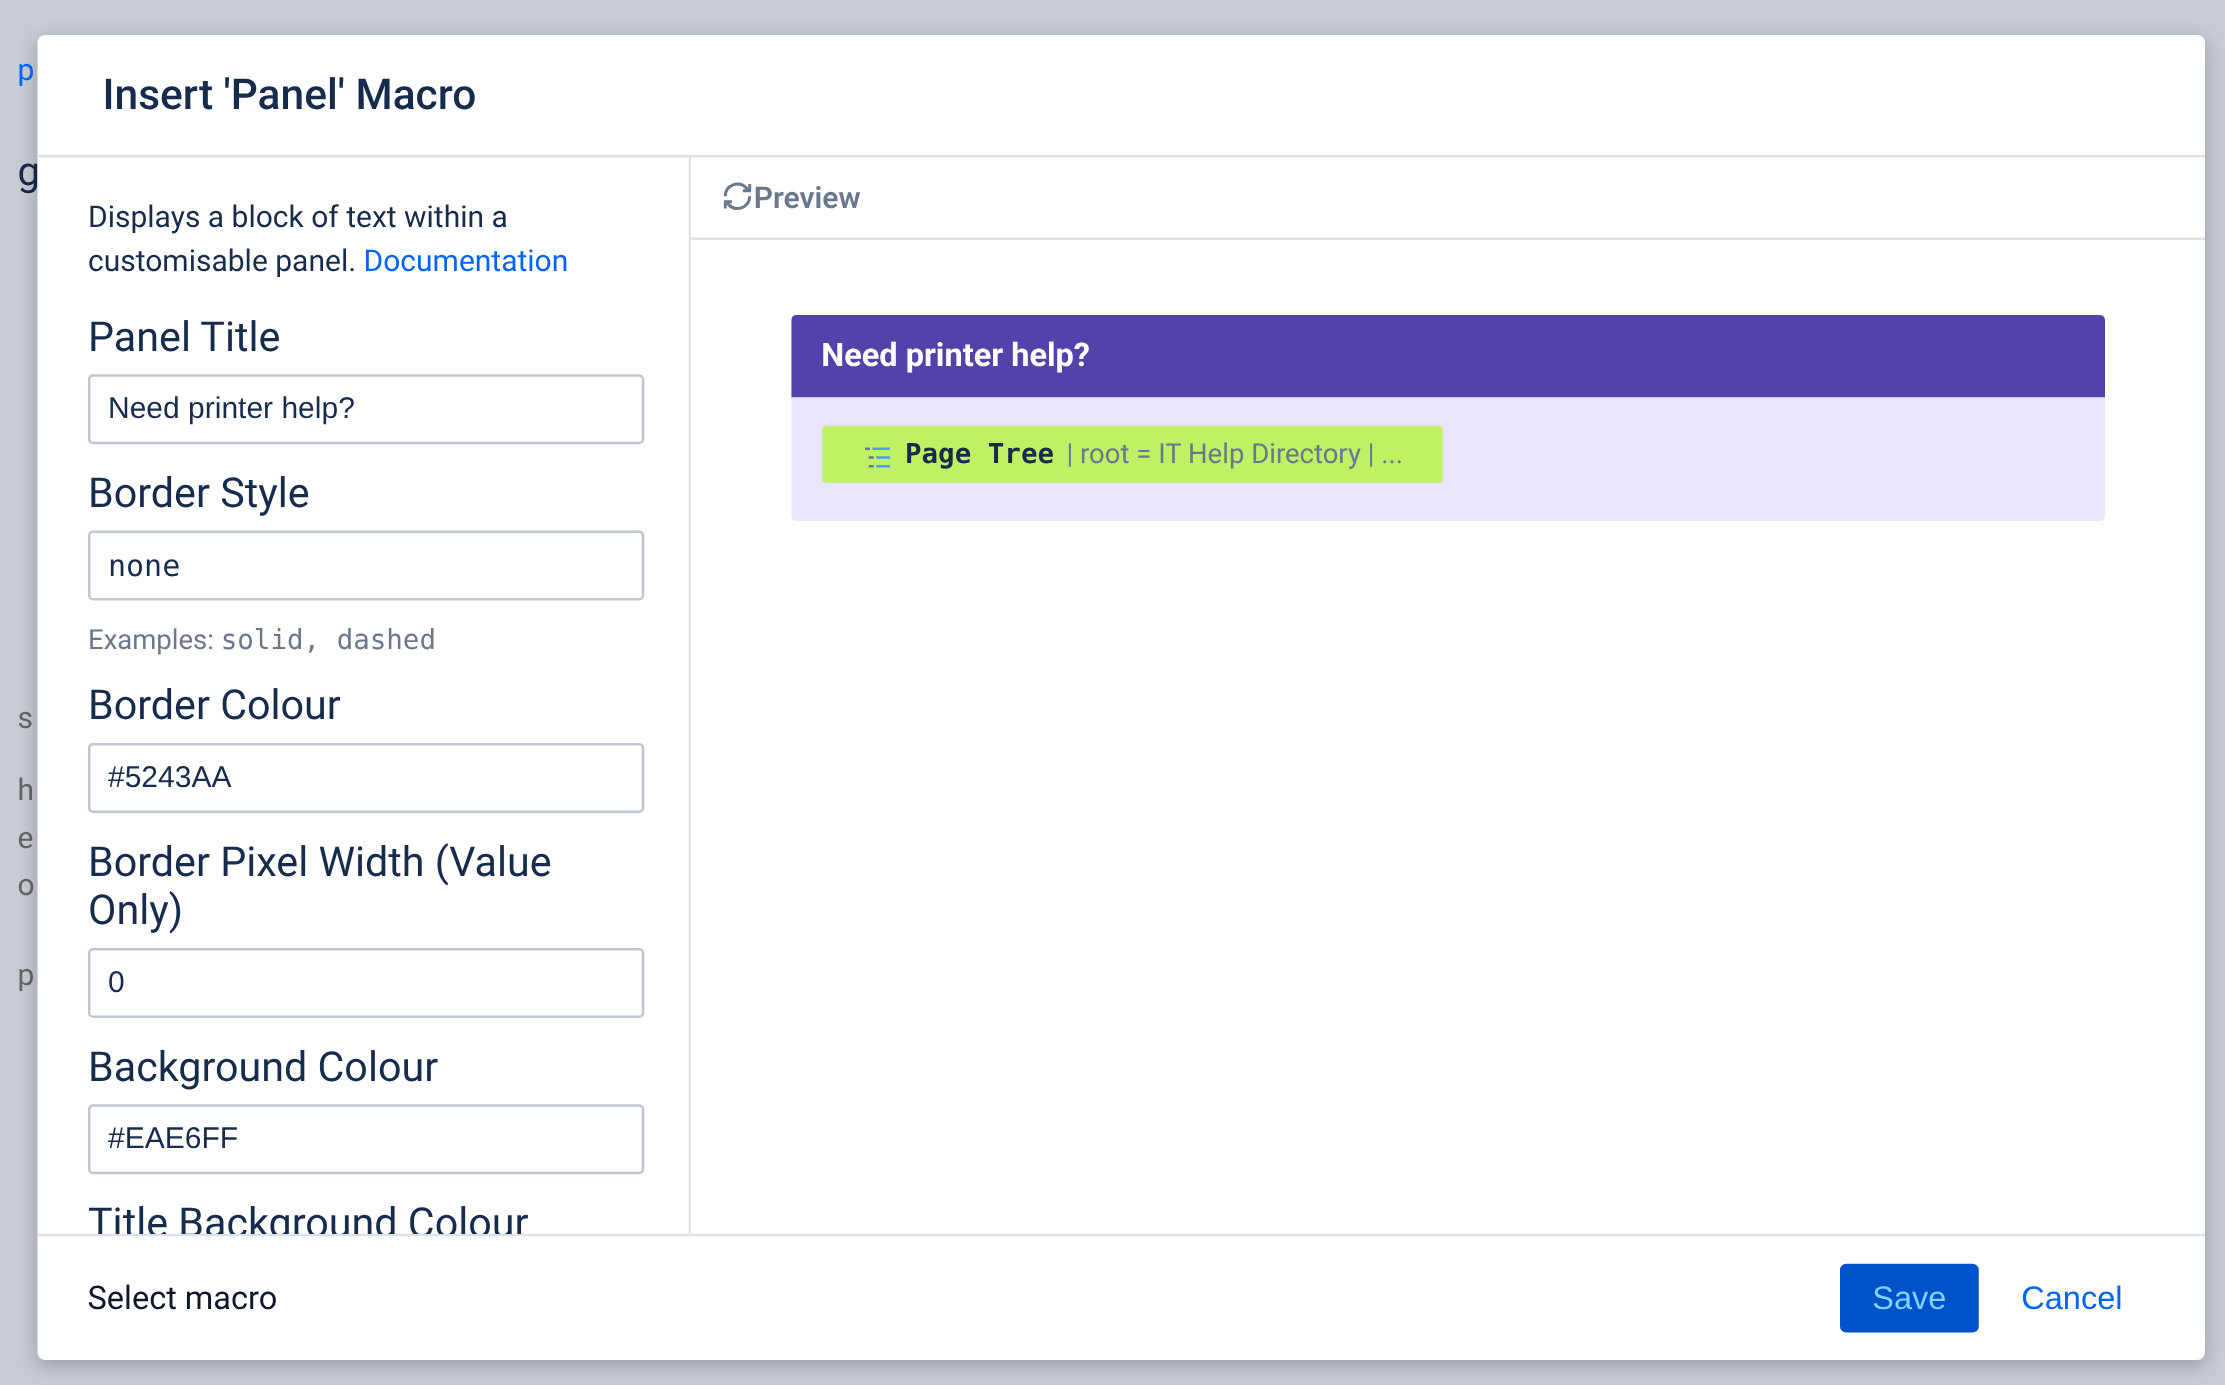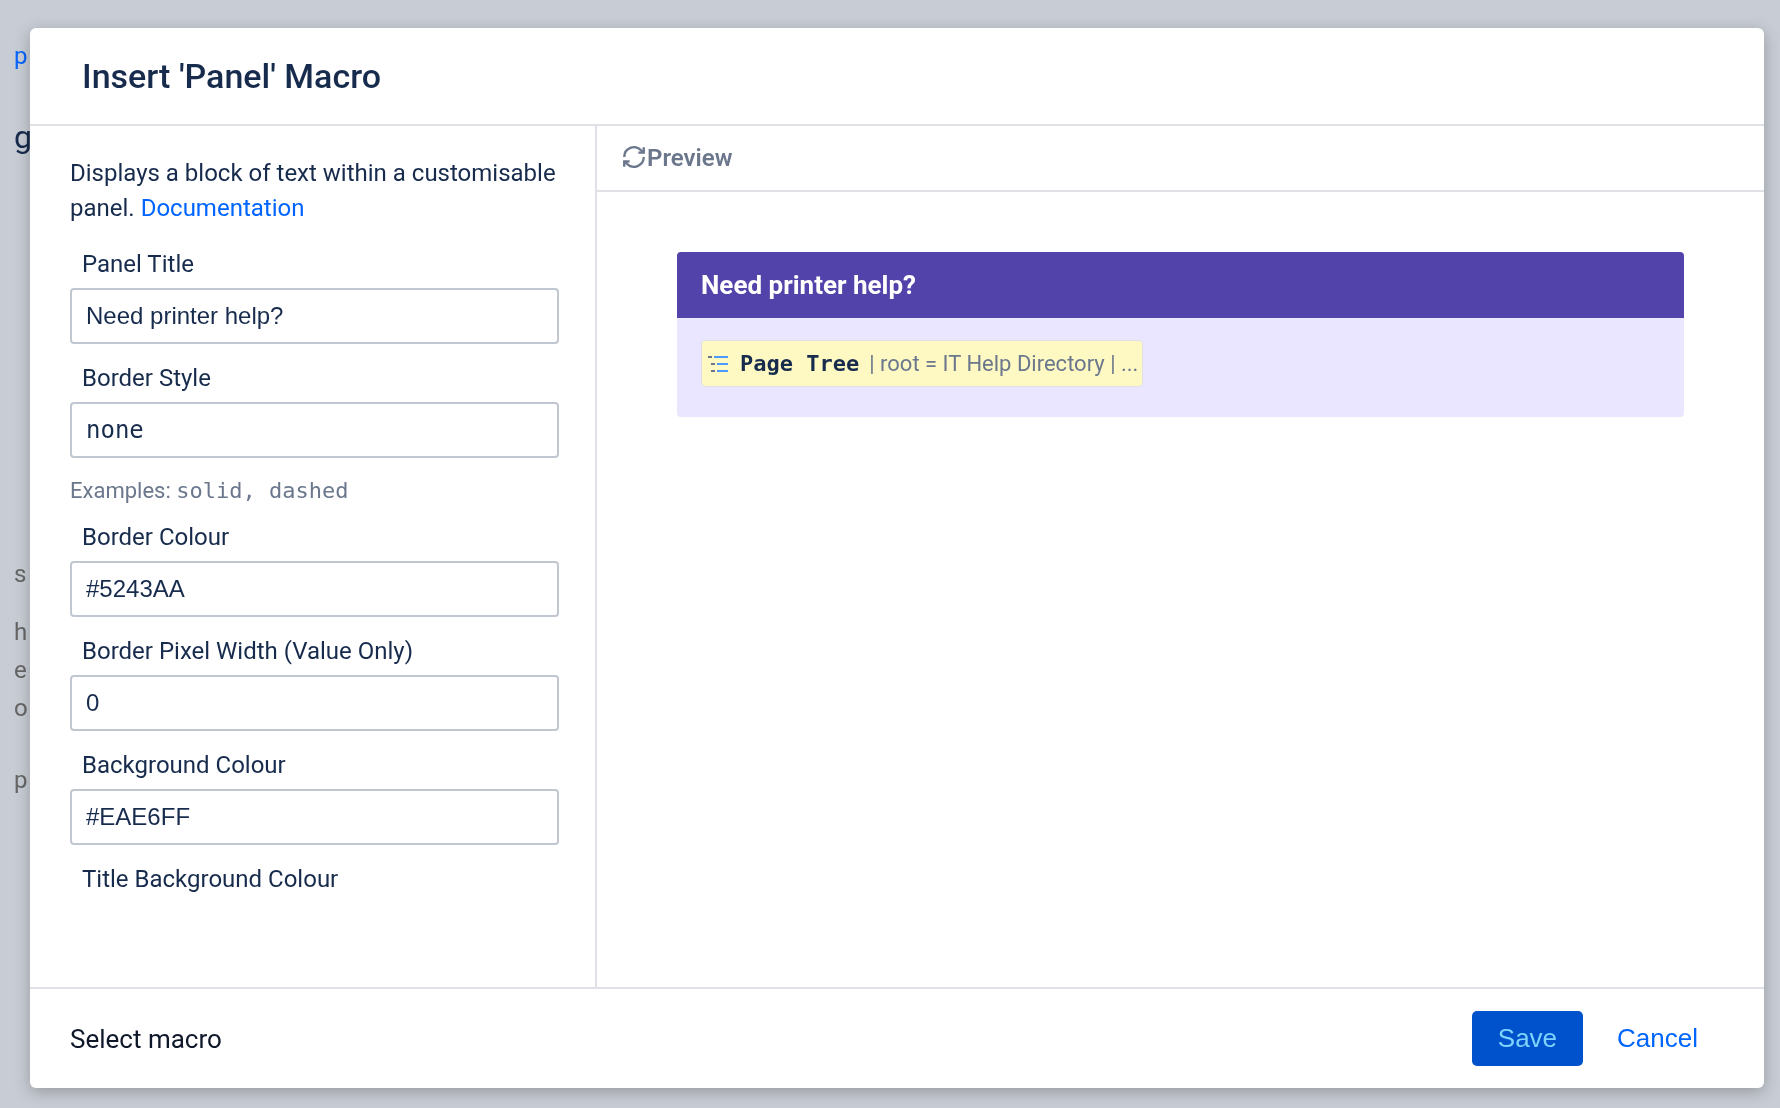--- a/index.html
+++ b/index.html
@@ -49,21 +49,21 @@
       font-size: 34px;
       font-weight: 500;
       color: #172b4d;
     }
     .modal-body {
       flex: 1;
       display: flex;
       overflow: hidden;
     }
     .form-pane {
-      width: 565px;
+      width: 521px;
       padding: 30px 36px 20px 40px;
       overflow-y: auto;
       position: relative;
     }
     .form-pane::-webkit-scrollbar {
       width: 14px;
     }
     .form-pane::-webkit-scrollbar-track {
       background: transparent;
     }
@@ -84,24 +84,23 @@
     }
     .doc-link {
       color: #0065ff;
       text-decoration: none;
     }
     .field-group {
       margin-bottom: 20px;
     }
     .field-label {
       display: block;
-      font-size: 24px;
+      font-size: 33px;
       color: #172b4d;
       margin-bottom: 10px;
-      margin-left: 12px;
     }
     .field-input {
       width: 100%;
       padding: 12px 14px;
       font-size: 24px;
       color: #172b4d;
       border: 2px solid #c1c7d0;
       border-radius: 4px;
       background: #fff;
     }
@@ -151,26 +150,26 @@
       padding: 18px 24px;
       font-size: 26px;
       font-weight: 700;
       color: #fff;
     }
     .panel-content {
       padding: 22px 24px 30px 24px;
     }
     .macro-chip {
       display: inline-flex;
-      align-items: center;
+      align-items: flex-end;
       gap: 10px;
-      background: #fef9c3;
+      background: #bef264;
       border: 1px solid #dfe1e6;
       border-radius: 4px;
-      padding: 10px 4px;
+      padding: 10px 32px;
       font-size: 22px;
       color: #6b778c;
     }
     .macro-chip .chip-icon {
       width: 24px;
       height: 20px;
       display: inline-flex;
       align-items: center;
       justify-content: center;
     }

